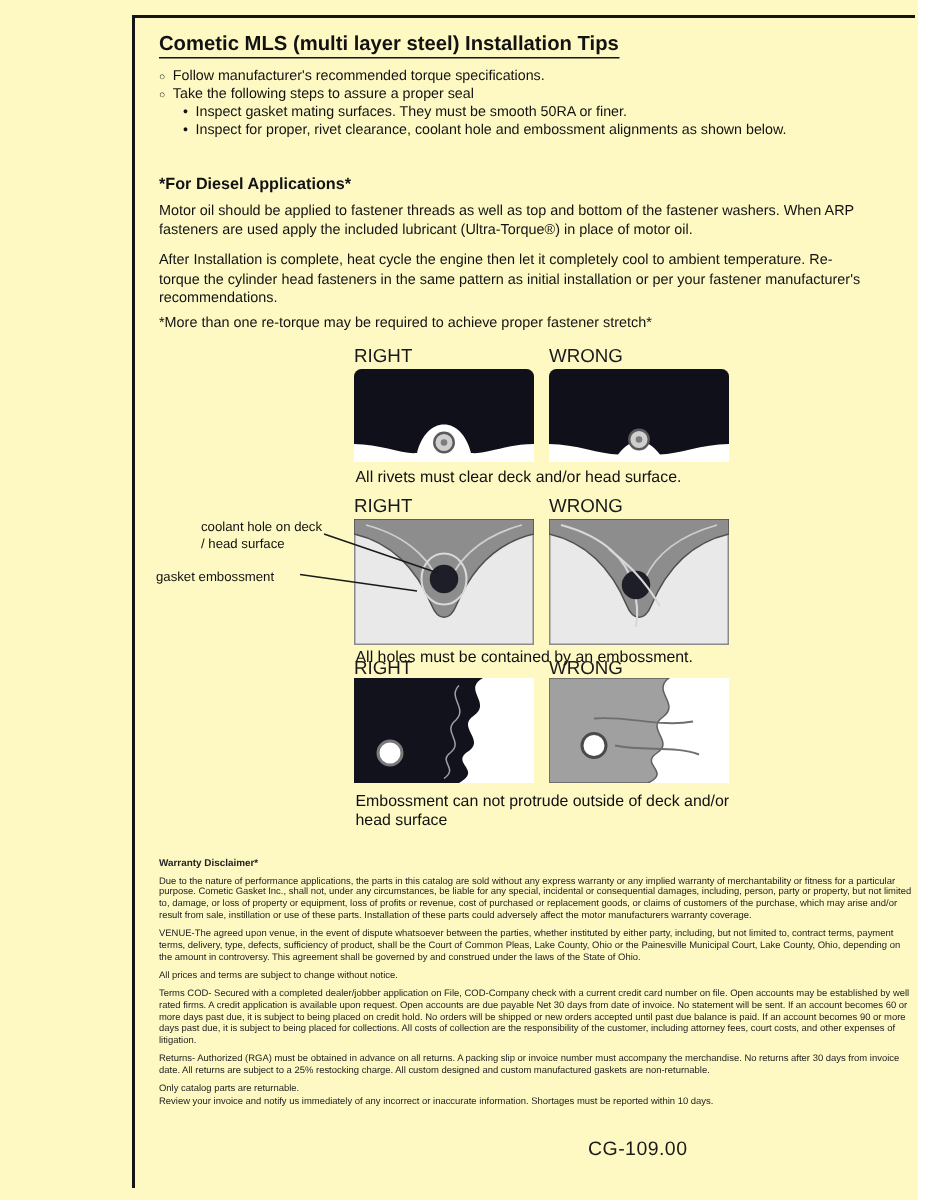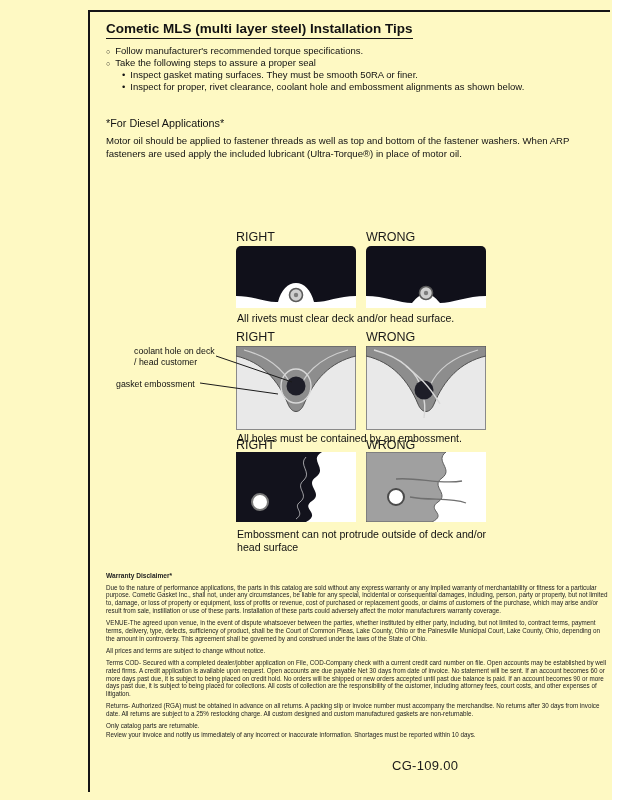--- a/index.html
+++ b/index.html
@@ -12,21 +12,21 @@
 
   .title{position:absolute;left:106px;top:21px;font-size:13.5px;font-weight:bold;
          border-bottom:1.5px solid #151515;padding-bottom:2px;display:inline-block}
 
   .bullets{position:absolute;left:106px;top:45px;font-size:9.5px;line-height:12px;width:480px}
   .b{display:flex;align-items:flex-end}
   .b::before{content:"○";font-size:7px;line-height:12px;margin-right:5px;position:relative;top:1px}
   .b.sub{padding-left:16px}
   .b.sub::before{content:"•";font-size:9.5px;top:0}
 
-  .diesel-h{position:absolute;left:106px;top:117px;font-size:10.8px;font-weight:normal}
+  .diesel-h{position:absolute;left:106px;top:117px;font-size:10.8px;font-weight:bold}
   .para{position:absolute;left:106px;width:472px;font-size:9.6px;line-height:12.6px}
 
   .dlabel{position:absolute;width:120px;text-align:left;font-size:12.5px;color:#1a1a1a}
   .dimg{position:absolute;width:120px}
   .dimg svg{display:block;width:100%;height:auto}
   .caption{position:absolute;font-size:10.6px;line-height:13px;color:#101010}
   .callout{position:absolute;font-size:8.8px;line-height:10.6px;color:#101010}
 
   .overlay{position:absolute;left:0;top:0;width:618px;height:800px;pointer-events:none}
 
@@ -57,20 +57,22 @@
     <div class="b sub">
         <span>Inspect gasket mating surfaces.  They must be smooth 50RA or finer.</span>
       </div>
     <div class="b sub">
         <span>Inspect for proper, rivet clearance, coolant hole and embossment alignments as shown below.</span>
       </div>
   </div>
 
   <h2 class="diesel-h">*For Diesel Applications*</h2>
   <p class="para" style="top:135px">Motor oil should be applied to fastener threads as well as top and bottom of the fastener washers. When ARP fasteners are used apply the included lubricant (Ultra-Torque®) in place of motor oil.</p>
+  <p class="para" style="top:168px">After Installation is complete, heat cycle the engine then let it completely cool to ambient temperature. Re-torque the cylinder head fasteners in the same pattern as initial installation or per your fastener manufacturer's recommendations.</p>
+  <p class="para" style="top:210px">*More than one re-torque may be required to achieve proper fastener stretch*</p>
 
   <div class="dlabel" style="left:236px;top:230px">RIGHT</div>
   <div class="dlabel" style="left:366px;top:230px">WRONG</div>
 
   <div class="dimg" style="left:236px;top:246px">
     <svg viewBox="0 0 120 62">
       <rect x="0" y="0" width="120" height="62" rx="5" fill="#10101a"></rect>
       <path d="M0,50 C18,50 32,57 42,56 C45,44 52,37 60,37 C68,37 75,44 78,56 C88,57 102,50 120,50 L120,62 L0,62 Z" fill="#ffffff"></path>
       <circle cx="60" cy="49" r="6.5" fill="#cfcfcf" stroke="#5a5a5a" stroke-width="1.6"></circle>
       <circle cx="60" cy="49" r="2.2" fill="#7d7d7d"></circle>
@@ -82,22 +84,22 @@
       <path d="M0,50 C18,50 34,57 46,57 C51,51 55,48 60,48 C65,48 69,51 74,57 C86,57 102,50 120,50 L120,62 L0,62 Z" fill="#ffffff"></path>
       <circle cx="60" cy="47" r="6.5" fill="#cfcfcf" stroke="#5a5a5a" stroke-width="1.6"></circle>
       <circle cx="60" cy="47" r="2.2" fill="#7d7d7d"></circle>
     </svg>
   </div>
   <div class="caption" style="left:237px;top:312px">All rivets must clear deck and/or head surface.</div>
 
   <div class="dlabel" style="left:236px;top:330px">RIGHT</div>
   <div class="dlabel" style="left:366px;top:330px">WRONG</div>
 
-  <div class="callout" style="left:134px;top:346px;width:84px">coolant hole on deck / head customer</div>
-  <div class="callout" style="left:116px;top:379px;width:84px">gasket embossment</div>
+  <div class="callout" style="left:134px;top:346px;width:84px">coolant hole on deck / head surface</div>
+  <div class="callout" style="left:104px;top:379px;width:84px">gasket embossment</div>
 
   <div class="dimg" style="left:236px;top:346px">
     <svg viewBox="0 0 120 84">
       <rect x="0.5" y="0.5" width="119" height="83" fill="#e9e9e9" stroke="#8a8a8a"></rect>
       <path d="M0,0 H120 V10 C94,16 78,34 68,58 C64,68 56,68 52,58 C42,34 26,16 0,10 Z" fill="#8d8d8d" stroke="#4f4f4f" stroke-width="1"></path>
       <path d="M8,4 C38,12 54,30 58,48" fill="none" stroke="#cfcfcf" stroke-width="1.2"></path>
       <path d="M112,4 C82,12 66,30 62,48" fill="none" stroke="#cfcfcf" stroke-width="1.2"></path>
       <ellipse cx="60" cy="40" rx="15" ry="17" fill="none" stroke="#d8d8d8" stroke-width="1.4"></ellipse>
       <circle cx="60" cy="40" r="9.5" fill="#1e1e28"></circle>
     </svg>

